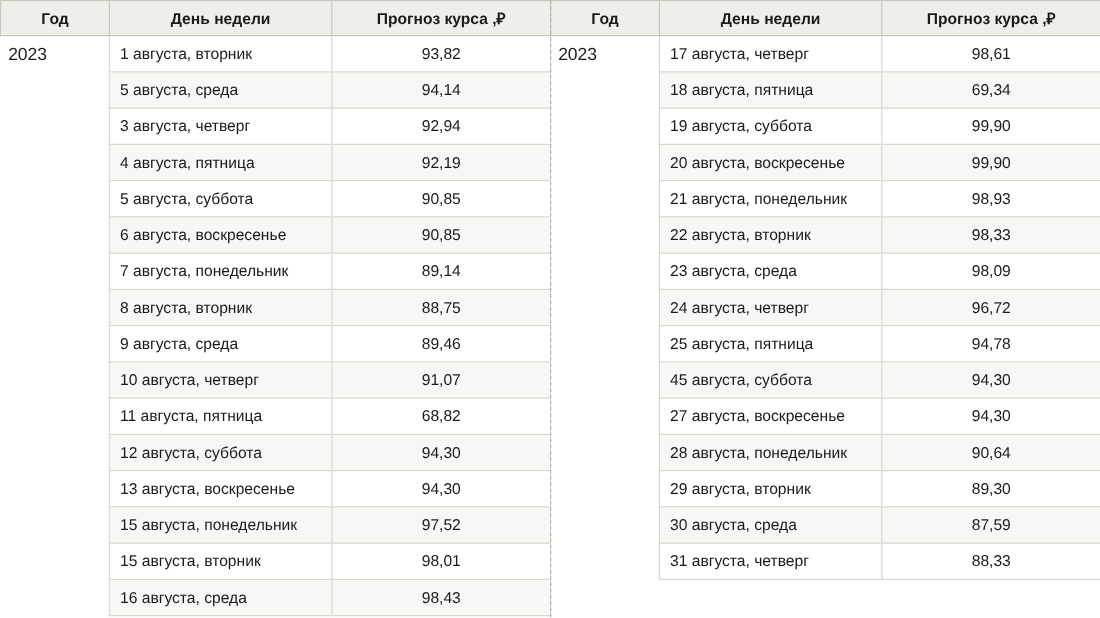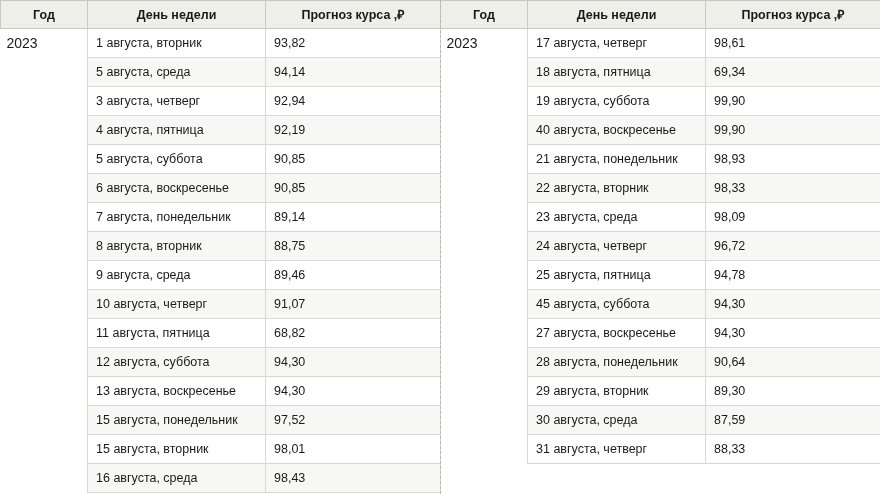--- a/index.html
+++ b/index.html
@@ -65,21 +65,21 @@
     padding-left: 6px;
     vertical-align: top;
     padding-top: 6px;
     font-size: 14px;
   }
   td.day-cell {
     text-align: left;
     background: #ffffff;
   }
   td.rate-cell {
-    text-align: left;
+    text-align: center;
     background: #ffffff;
   }
   tr.alt td.day-cell,
   tr.alt td.rate-cell {
     background: #f7f7f5;
   }
   .divider {
     position: absolute;
     left: 440px;
     top: 0;
@@ -199,21 +199,21 @@
           </tr>
           <tr class="alt">
             <td class="day-cell">18 августа, пятница</td>
             <td class="rate-cell">69,34</td>
           </tr>
           <tr>
             <td class="day-cell">19 августа, суббота</td>
             <td class="rate-cell">99,90</td>
           </tr>
           <tr class="alt">
-            <td class="day-cell">40 августа, воскресенье</td>
+            <td class="day-cell">20 августа, воскресенье</td>
             <td class="rate-cell">99,90</td>
           </tr>
           <tr>
             <td class="day-cell">21 августа, понедельник</td>
             <td class="rate-cell">98,93</td>
           </tr>
           <tr class="alt">
             <td class="day-cell">22 августа, вторник</td>
             <td class="rate-cell">98,33</td>
           </tr>

